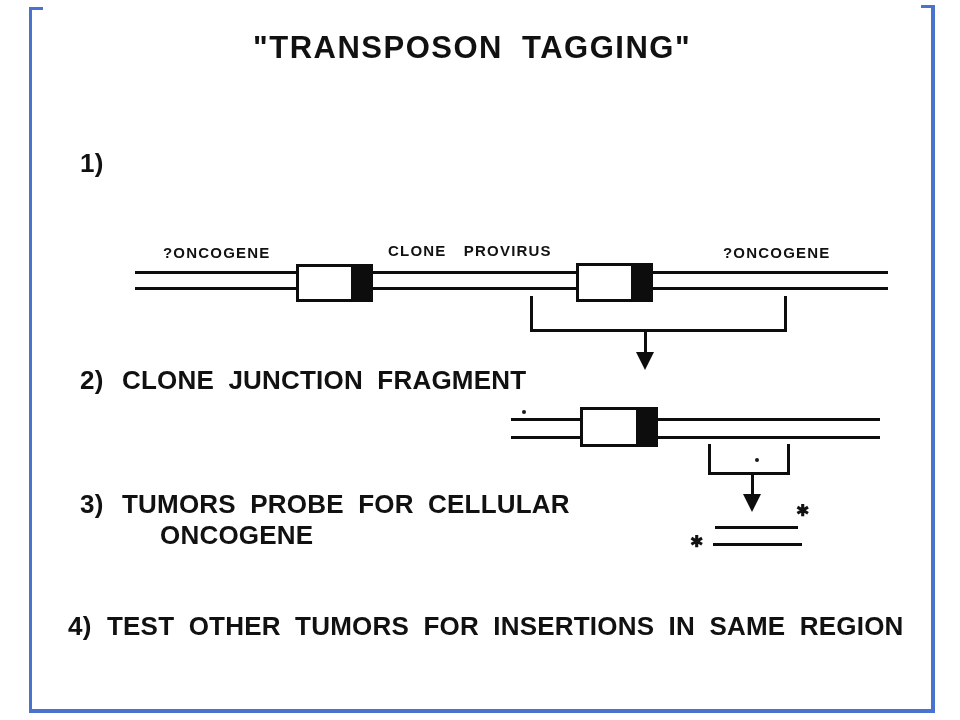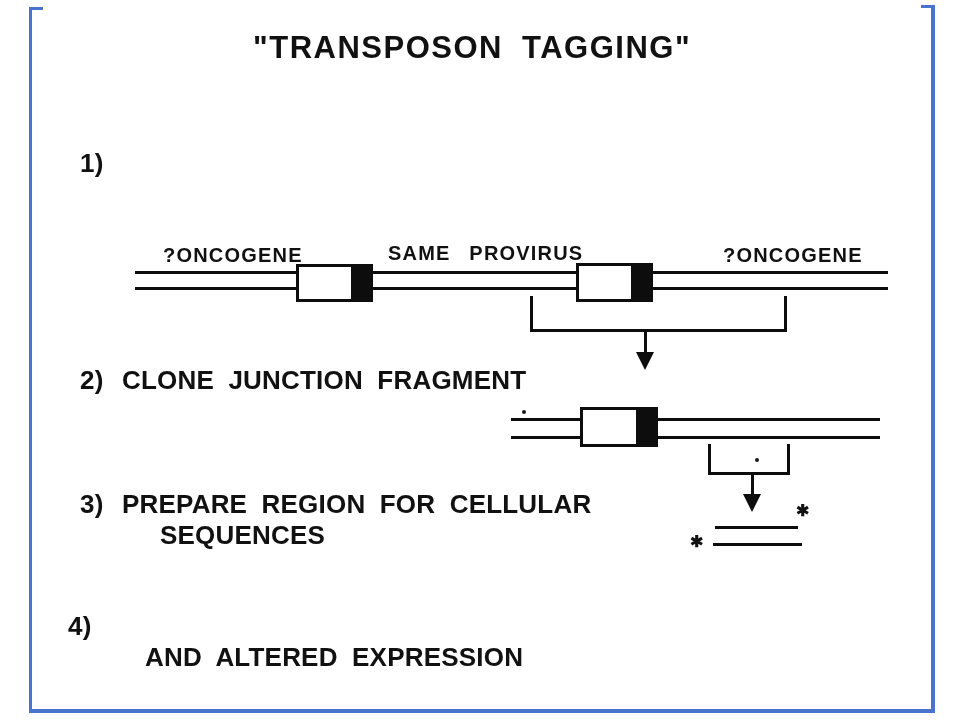--- a/index.html
+++ b/index.html
@@ -6,21 +6,21 @@
   #canvas{
     position:relative;width:960px;height:720px;background:#fff;overflow:hidden;
     font-family:"Liberation Sans",sans-serif;color:#0d0d0d;
   }
   .abs{position:absolute;}
   .cap{
     position:absolute;font-weight:bold;color:#111;white-space:nowrap;
     letter-spacing:0.4px;
   }
   .step-text{font-size:26px;word-spacing:7px;letter-spacing:0.2px;line-height:1.1;}
-  .dlabel{font-size:20px;letter-spacing:1.2px;word-spacing:12px;}
+  .dlabel{font-size:15px;letter-spacing:1.2px;word-spacing:12px;}
   .title{font-size:31px;letter-spacing:1.5px;word-spacing:9px;}
   .hline{position:absolute;background:#0d0d0d;height:3px;}
   .vline{position:absolute;background:#0d0d0d;width:3px;}
   .gbox{
     position:absolute;background:#fff;border:3px solid #0d0d0d;box-sizing:border-box;
   }
   .gbox .endfill{position:absolute;right:0;top:0;bottom:0;width:19px;background:#0d0d0d;}
   .bracket{
     position:absolute;box-sizing:border-box;
     border-left:3px solid #0d0d0d;border-right:3px solid #0d0d0d;border-bottom:3px solid #0d0d0d;
@@ -44,21 +44,21 @@
   <div class="abs blue" style="left:29px;top:709px;width:906px;height:4px;"></div>
   <div class="abs blue" style="left:29px;top:7px;width:14px;height:3px;"></div>
   <div class="abs blue" style="left:921px;top:5px;width:14px;height:3px;"></div>
 
   <div class="cap title" style="left:253px;top:30px;">"TRANSPOSON TAGGING"</div>
 
   <div class="cap step-text" style="left:80px;top:149px;">1)</div>
 
   <div>
     <div class="cap dlabel" style="left:163px;top:244px;">?ONCOGENE</div>
-    <div class="cap dlabel" style="left:388px;top:242px;">SAME PROVIRUS</div>
+    <div class="cap dlabel" style="left:388px;top:242px;">CLONE PROVIRUS</div>
     <div class="cap dlabel" style="left:723px;top:244px;">?ONCOGENE</div>
 
     <div class="hline" style="left:135px;top:271px;width:753px;"></div>
     <div class="hline" style="left:135px;top:287px;width:753px;"></div>
 
     <div class="gbox" style="left:296px;top:264px;width:77px;height:38px;">
       <div class="endfill"></div>
     </div>
     <div class="gbox" style="left:576px;top:263px;width:77px;height:39px;">
       <div class="endfill"></div>
@@ -81,26 +81,26 @@
       <div class="endfill"></div>
     </div>
 
     <div class="bracket" style="left:708px;top:444px;width:82px;height:31px;"></div>
     <div class="dot" style="left:755px;top:458px;"></div>
     <div class="vline" style="left:751px;top:473px;height:22px;"></div>
     <div class="arrowhead" style="left:743px;top:494px;"></div>
   </div>
 
   <div class="cap step-text" style="left:80px;top:490px;">3)</div>
-  <div class="cap step-text" style="left:122px;top:490px;">PREPARE REGION FOR CELLULAR</div>
-  <div class="cap step-text" style="left:160px;top:521px;">SEQUENCES</div>
+  <div class="cap step-text" style="left:122px;top:490px;">TUMORS PROBE FOR CELLULAR</div>
+  <div class="cap step-text" style="left:160px;top:521px;">ONCOGENE</div>
 
   <div>
     <div class="star" style="left:796px;top:503px;">✱</div>
     <div class="hline" style="left:715px;top:526px;width:83px;"></div>
     <div class="star" style="left:690px;top:534px;">✱</div>
     <div class="hline" style="left:713px;top:543px;width:89px;"></div>
   </div>
 
   <div class="cap step-text" style="left:68px;top:612px;">4)</div>
-  <div class="cap step-text" style="left:145px;top:643px;">AND ALTERED EXPRESSION</div>
+  <div class="cap step-text" style="left:107px;top:612px;">TEST OTHER TUMORS FOR INSERTIONS IN SAME REGION</div>
 
 </div>
 
 </body></html>

